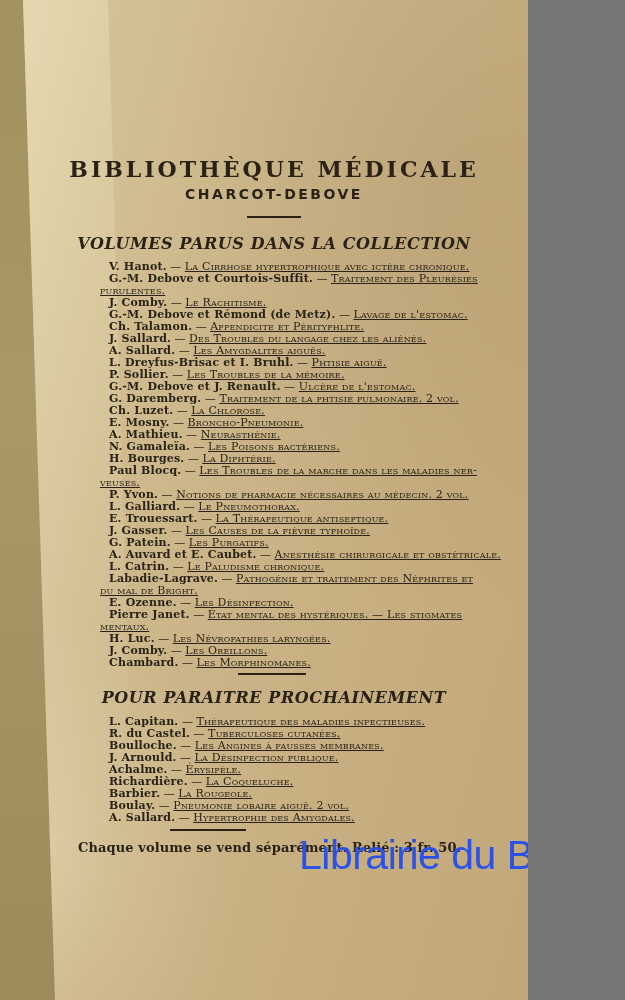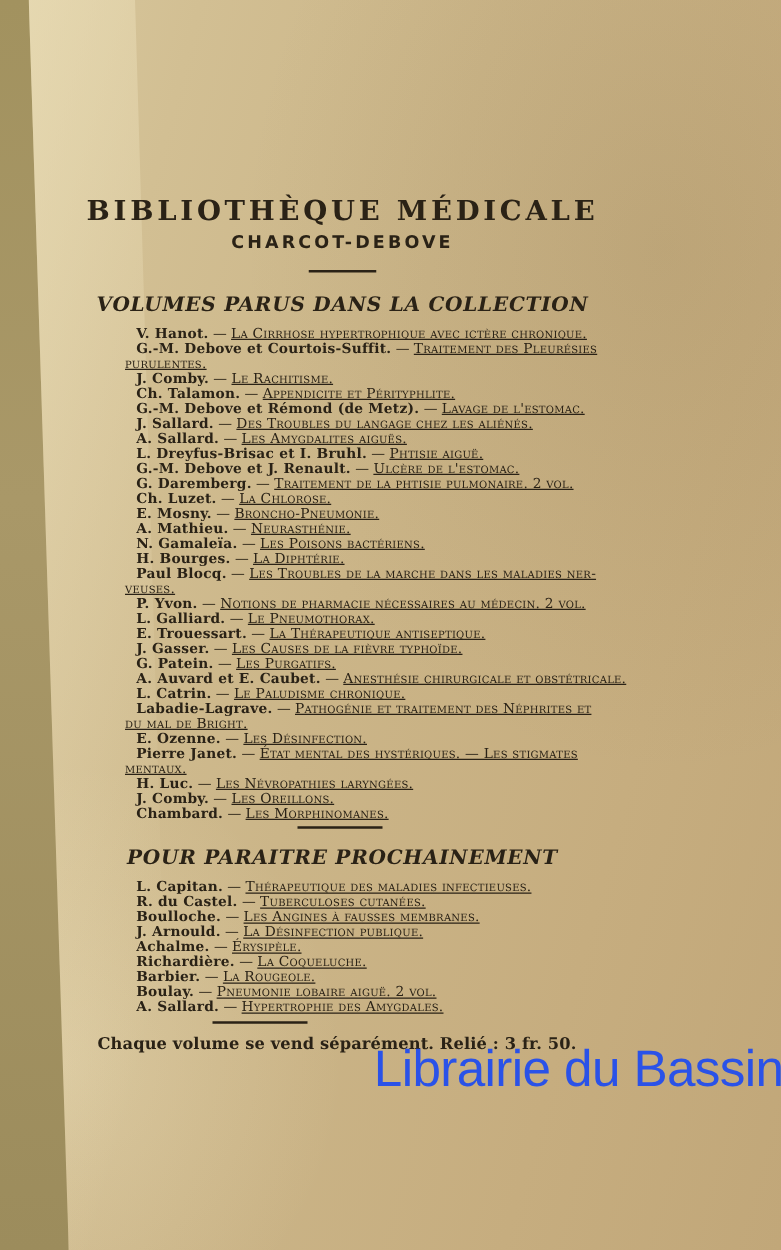--- a/index.html
+++ b/index.html
@@ -1,17 +1,17 @@
 <!DOCTYPE html>
 <html><head>
 <meta charset="utf-8">
 <style>
   html,body{margin:0;padding:0;background:#777;}
   .photo{
-    position:relative;width:625px;height:1000px;overflow:hidden;
+    position:relative;width:528px;height:1000px;overflow:hidden;
     background:
       radial-gradient(90% 70% at 85% 20%, rgba(110,88,50,0.12), transparent 60%),
       radial-gradient(60% 40% at 8% 85%, rgba(246,236,202,0.28), transparent 60%),
       linear-gradient(105deg,#d8c89d 0%,#d2bf93 18%,#cbb588 45%,#c6ad7f 75%,#c1a779 100%);
   }
   .edge-dark{position:absolute;left:0;top:0;width:140px;height:100%;
     clip-path:polygon(0 0,23px 0,55px 100%,0 100%);
     background:linear-gradient(to bottom,#a2925f,#a99868 40%,#9c8c5c);}
   .edge-light{position:absolute;left:0;top:0;width:170px;height:100%;
     clip-path:polygon(23px 0,108px 0,138px 100%,55px 100%);
@@ -54,25 +54,26 @@
       <h2>CHARCOT-DEBOVE</h2>
       <div class="rule rule1"></div>
       <h3>VOLUMES PARUS DANS LA COLLECTION</h3>
     </div>
 
     <ul id="list1">
         <li><span class="author">V. Hanot.</span><span> — </span><span class="vtitle">La Cirrhose hypertrophique avec ictère chronique.</span></li>
         <li><span class="author">G.-M. Debove et Courtois-Suffit.</span><span> — </span><span class="vtitle">Traitement des Pleurésies
 purulentes.</span></li>
         <li><span class="author">J. Comby.</span><span> — </span><span class="vtitle">Le Rachitisme.</span></li>
+        <li><span class="author">G.-M. Debove et Rémond (de Metz).</span><span> — </span><span class="vtitle">Lavage de l'estomac.</span></li>
         <li><span class="author">Ch. Talamon.</span><span> — </span><span class="vtitle">Appendicite et Pérityphlite.</span></li>
-        <li><span class="author">G.-M. Debove et Rémond (de Metz).</span><span> — </span><span class="vtitle">Lavage de l'estomac.</span></li>
         <li><span class="author">J. Sallard.</span><span> — </span><span class="vtitle">Des Troubles du langage chez les aliénés.</span></li>
         <li><span class="author">A. Sallard.</span><span> — </span><span class="vtitle">Les Amygdalites aiguës.</span></li>
         <li><span class="author">L. Dreyfus-Brisac et I. Bruhl.</span><span> — </span><span class="vtitle">Phtisie aiguë.</span></li>
+        <li><span class="author">P. Sollier.</span><span> — </span><span class="vtitle">Les Troubles de la mémoire.</span></li>
         <li><span class="author">G.-M. Debove et J. Renault.</span><span> — </span><span class="vtitle">Ulcère de l'estomac.</span></li>
         <li><span class="author">G. Daremberg.</span><span> — </span><span class="vtitle">Traitement de la phtisie pulmonaire. 2 vol.</span></li>
         <li><span class="author">Ch. Luzet.</span><span> — </span><span class="vtitle">La Chlorose.</span></li>
         <li><span class="author">E. Mosny.</span><span> — </span><span class="vtitle">Broncho-Pneumonie.</span></li>
         <li><span class="author">A. Mathieu.</span><span> — </span><span class="vtitle">Neurasthénie.</span></li>
         <li><span class="author">N. Gamaleïa.</span><span> — </span><span class="vtitle">Les Poisons bactériens.</span></li>
         <li><span class="author">H. Bourges.</span><span> — </span><span class="vtitle">La Diphtérie.</span></li>
         <li><span class="author">Paul Blocq.</span><span> — </span><span class="vtitle">Les Troubles de la marche dans les maladies ner-
 veuses.</span></li>
         <li><span class="author">P. Yvon.</span><span> — </span><span class="vtitle">Notions de pharmacie nécessaires au médecin. 2 vol.</span></li>

